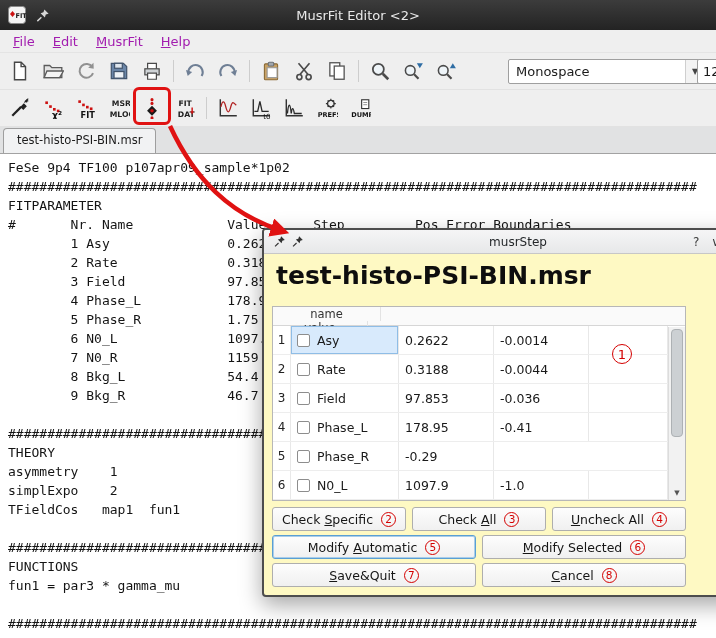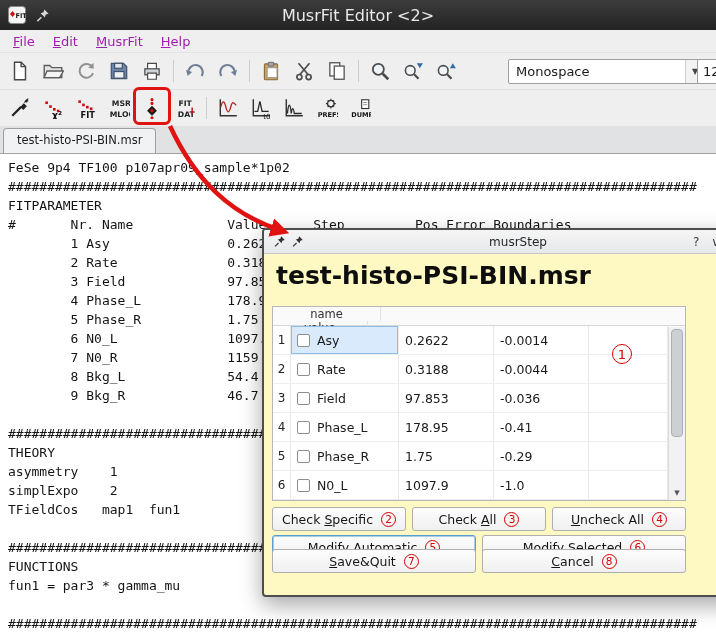--- a/index.html
+++ b/index.html
@@ -3,21 +3,21 @@
 <meta charset="utf-8">
 <style>
   * { margin:0; padding:0; box-sizing:border-box; }
   html,body { width:716px; height:638px; }
   body { font-family:"DejaVu Sans","Liberation Sans",sans-serif; font-size:13px; color:#1a1a1a; }
   #screen { position:relative; width:716px; height:638px; background:#eceded; overflow:hidden; }
 
   
   .titlebar { position:absolute; top:0; left:0; right:0; height:30px;
     background:linear-gradient(#3c3c3c,#232323); display:flex; align-items:center; padding:0 8px; }
-  .titlebar .title { position:absolute; left:0; right:0; text-align:center; color:#e9e9e9; font-size:16px; }
+  .titlebar .title { position:absolute; left:0; right:0; text-align:center; color:#e9e9e9; font-size:13px; }
   .appicon { width:18px; height:18px; margin-right:9px; z-index:1; }
   .tpin { width:15px; height:15px; z-index:1; }
 
   
   .menubar { position:absolute; top:30px; left:0; right:0; height:23px; background:#efefef;
     display:flex; align-items:center; padding-left:4px; border-bottom:1px solid #e4e4e4; }
   .menu-item { padding:2px 9px; font-size:13px; color:#a21caf; }
   .menu-item u { text-decoration:underline; }
 
   
@@ -87,21 +87,21 @@
   .cb { width:13px; height:13px; border:1px solid #8d8d8d; border-radius:2px; background:#fff;
     margin-right:7px; flex:none; }
   .sel { background:#d8eafc; box-shadow:inset 0 0 0 1px #8fbde6; }
   .vscroll { position:absolute; right:0; top:20px; bottom:0; width:17px; border-left:1px solid #dcdcdc; background:#f2f2f2; }
   .vhandle { position:absolute; left:2px; right:2px; top:2px; height:108px; background:#ccd0d3;
     border:1px solid #adb1b4; border-radius:4px; }
   .vdown { position:absolute; bottom:0; left:0; right:0; height:14px; display:flex;
     align-items:center; justify-content:center; font-size:7px; color:#555; }
 
   .btnrow { position:absolute; left:8px; width:414px; display:flex; gap:6px; }
-  .r1 { top:277px; } .r2 { top:305px; } .r3 { top:319px; }
+  .r1 { top:277px; } .r2 { top:305px; } .r3 { top:333px; }
   .qbtn { flex:1; height:24px; background:linear-gradient(#fdfdfd,#f0f0f0); border:1px solid #aeaeae;
     border-radius:3px; font-size:12.5px; color:#161616; display:flex; align-items:center;
     justify-content:center; font-family:inherit; }
   .qbtn u { text-decoration:underline; }
   .focused { border-color:#5a9fd4; box-shadow:inset 0 0 0 1px #a9cde9; }
 </style>
 </head>
 <body>
 
 <div id="screen">
@@ -427,21 +427,20 @@
           <div class="td col-v">178.95</div>
           <div class="td col-s">-0.41</div>
           <div class="td col-f"></div>
         </div>
         <div class="trow">
           <div class="td col-g gut">5</div>
           <div class="td col-n">
               <span class="cb"></span>
               <span>Phase_R</span>
             </div>
-          <div class="td col-v">1.75</div>
           <div class="td col-s">-0.29</div>
           <div class="td col-f"></div>
         </div>
         <div class="trow">
           <div class="td col-g gut">6</div>
           <div class="td col-n">
               <span class="cb"></span>
               <span>N0_L</span>
             </div>
           <div class="td col-v">1097.9</div>

